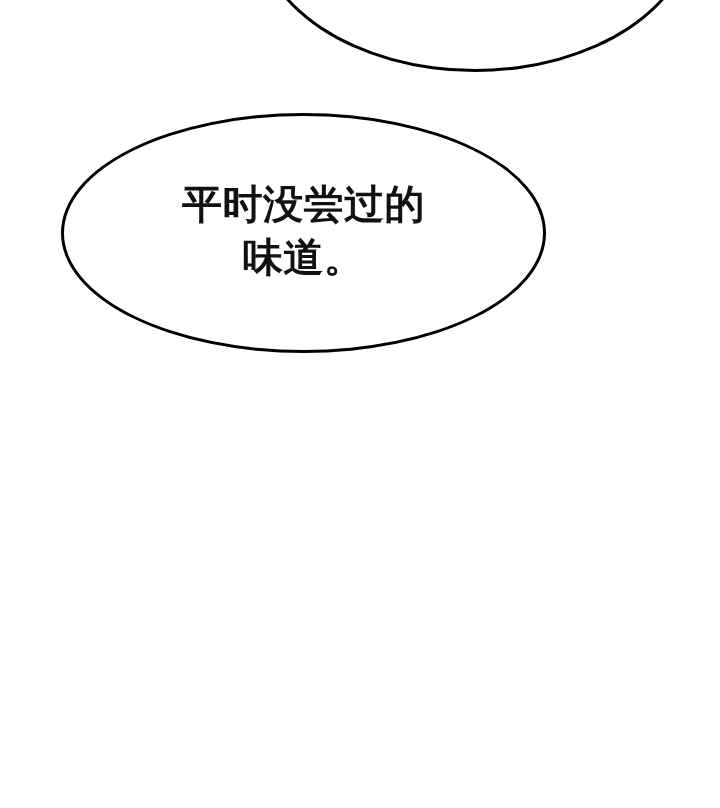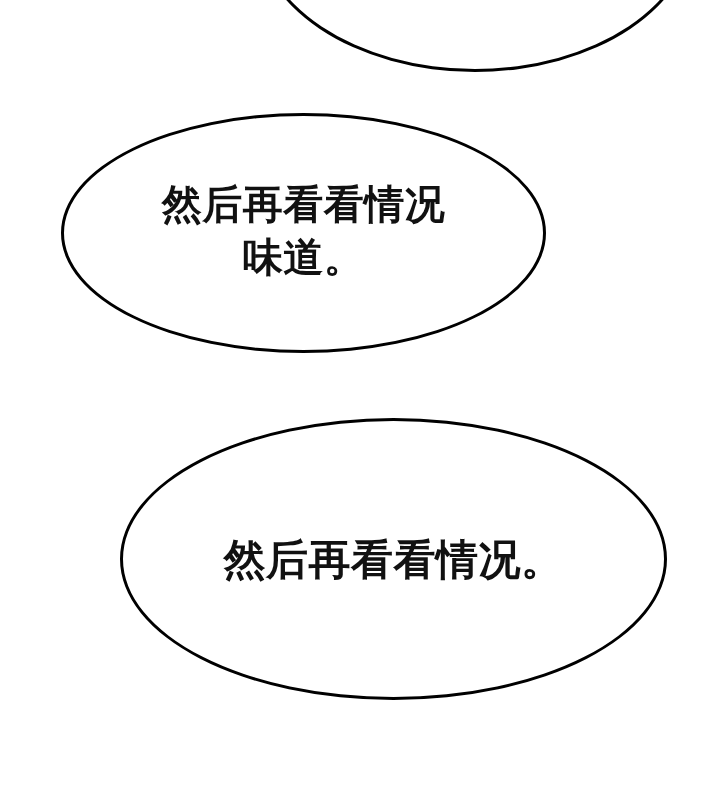--- a/index.html
+++ b/index.html
@@ -78,21 +78,18 @@
 </head>
 <body>
 
 <div id="panel">
 
   <div class="bubble" id="bubble-1">
     <span class="bubble-text"></span>
   </div>
 
   <div class="bubble" id="bubble-2">
-    <span class="bubble-text">然后再看看情况
+    <span class="bubble-text">平时没尝过的
 味道。</span>
   </div>
 
-  <div class="bubble" id="bubble-3">
-    <span class="bubble-text">然后再看看情况。</span>
-  </div>
 
 </div>
 
 </body></html>

